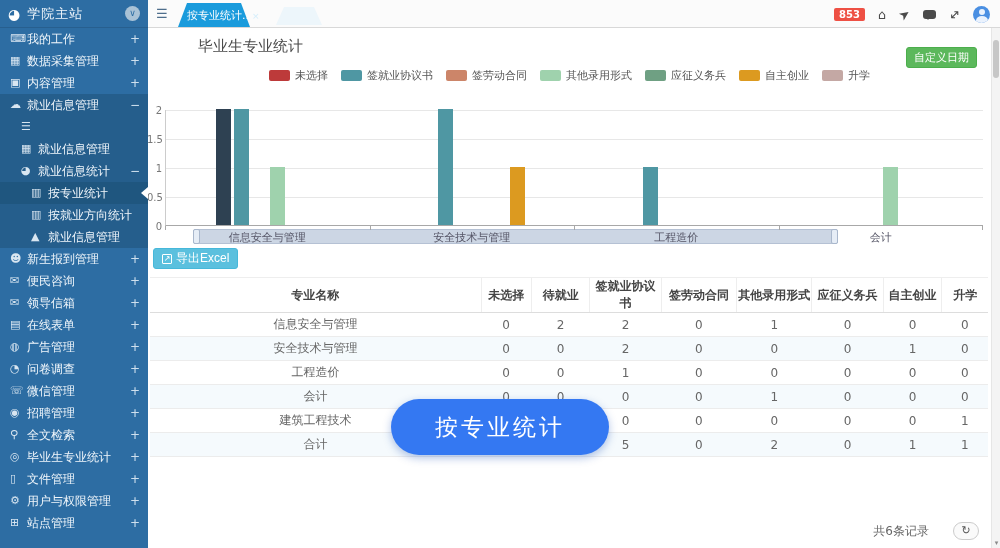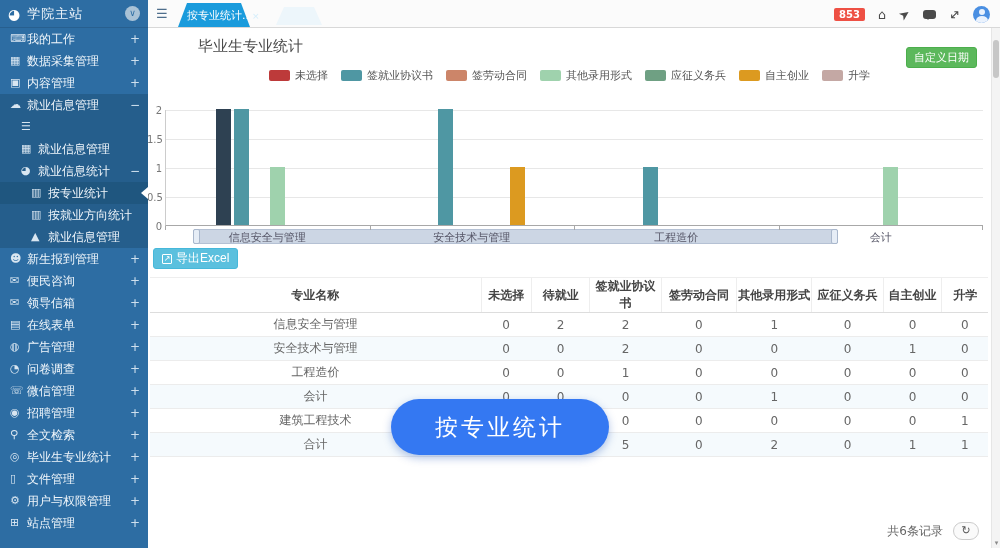--- a/index.html
+++ b/index.html
@@ -97,21 +97,21 @@
 
   .tablewrap { position:absolute; top:249px; left:2px; right:3px; }
   table { width:100%; border-collapse:collapse; table-layout:fixed; }
   th { font-size:12px; color:#444; font-weight:bold; height:25px; text-align:center;
     border-bottom:1px solid #ddd; border-top:1px solid #eee; border-left:1px solid #eee; }
   th:first-child { border-left:none; }
   td { font-size:12px; color:#666; height:24px; text-align:center;
     border-bottom:1px solid #ececec; }
   tbody tr:nth-child(even) { background:#f5fafd; }
 
-  .footer { position:absolute; right:12px; bottom:8px; display:flex; align-items:center; gap:10px; }
+  .footer { position:absolute; right:12px; bottom:8px; display:flex; align-items:center; gap:24px; }
   .rec-count { font-size:12px; color:#666; }
   .refresh-btn { width:26px; height:18px; border:1px solid #ccc; border-radius:9px;
     background:#fafafa; color:#555; font-size:11px; line-height:16px; text-align:center; cursor:pointer; }
 
   .vscroll { position:absolute; right:0; top:28px; bottom:0; width:9px; background:#f4f4f4;
     border-left:1px solid #e6e6e6; }
   .vthumb { position:absolute; top:12px; left:1px; width:6px; height:38px;
     background:#c7c7c7; border-radius:3px; cursor:grab; }
   .varrow { position:absolute; bottom:1px; left:0; width:9px; text-align:center;
     font-size:7px; color:#8a8a8a; cursor:pointer; }

